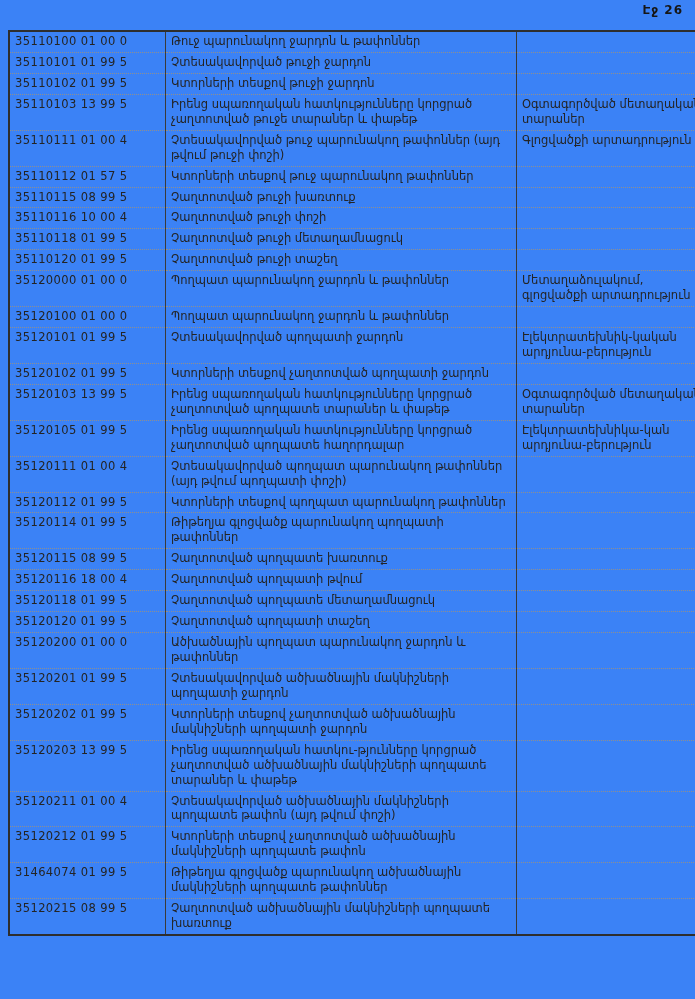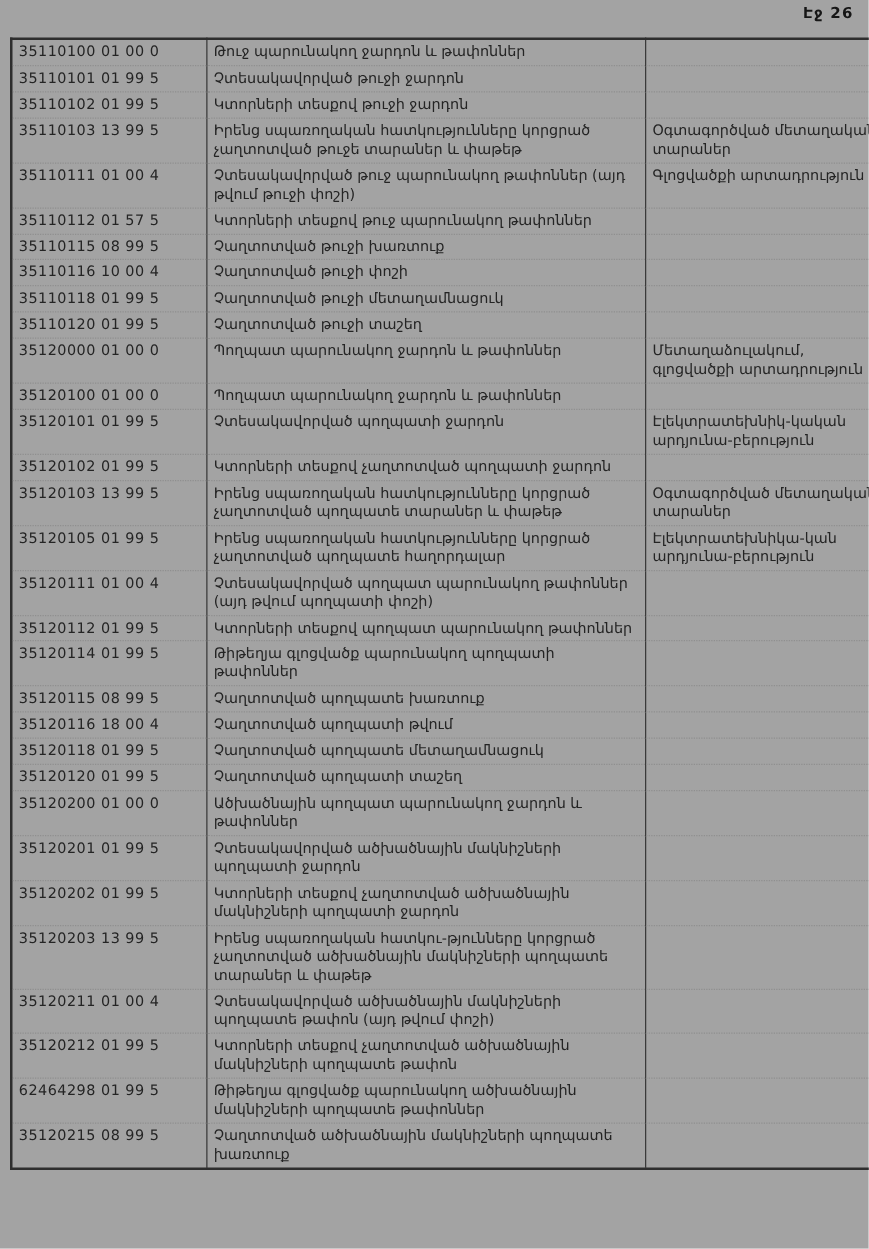--- a/index.html
+++ b/index.html
@@ -12,21 +12,21 @@
     height: 999px;
     position: relative;
     overflow: hidden;
     font-family: "DejaVu Sans", sans-serif;
     color: #1e1e1e;
     -webkit-font-smoothing: antialiased;
   }
   .page {
     position: absolute;
     inset: 0;
-    background: #a3a3a3;
+    background: #3b82f6;
   }
   .page-number {
     position: absolute;
     top: 3px;
     right: 12px;
     font-size: 12px;
     font-weight: bold;
     letter-spacing: 1px;
     color: #161616;
   }
@@ -236,21 +236,21 @@
     <td class="col-note"></td>
   </tr>
 
   <tr>
     <td class="col-code">35120212 01 99 5</td>
     <td class="col-desc">Կտորների տեսքով չաղտոտված ածխածնային մակնիշների պողպատե թափոն</td>
     <td class="col-note"></td>
   </tr>
 
   <tr>
-    <td class="col-code">62464298 01 99 5</td>
+    <td class="col-code">31464074 01 99 5</td>
     <td class="col-desc">Թիթեղյա գլոցվածք պարունակող ածխածնային մակնիշների պողպատե թափոններ</td>
     <td class="col-note"></td>
   </tr>
 
   <tr>
     <td class="col-code">35120215 08 99 5</td>
     <td class="col-desc">Չաղտոտված ածխածնային մակնիշների պողպատե խառտուք</td>
     <td class="col-note"></td>
   </tr>
 </tbody>

